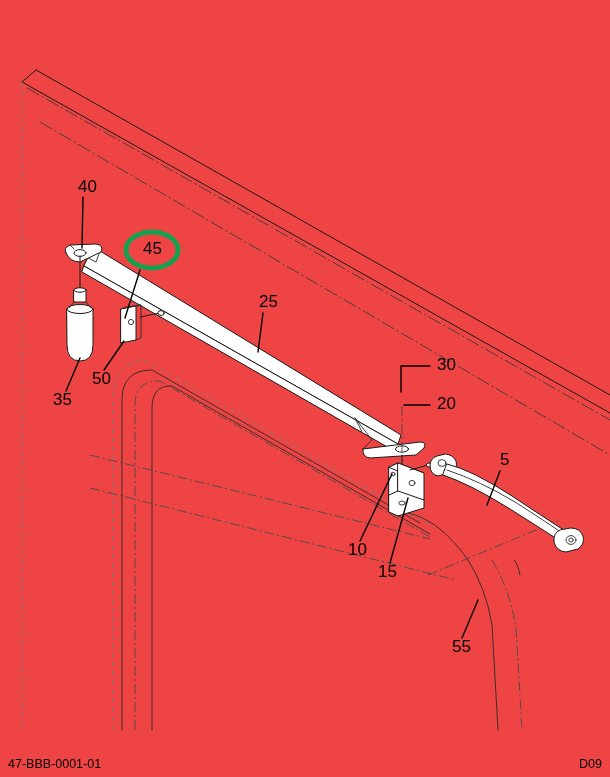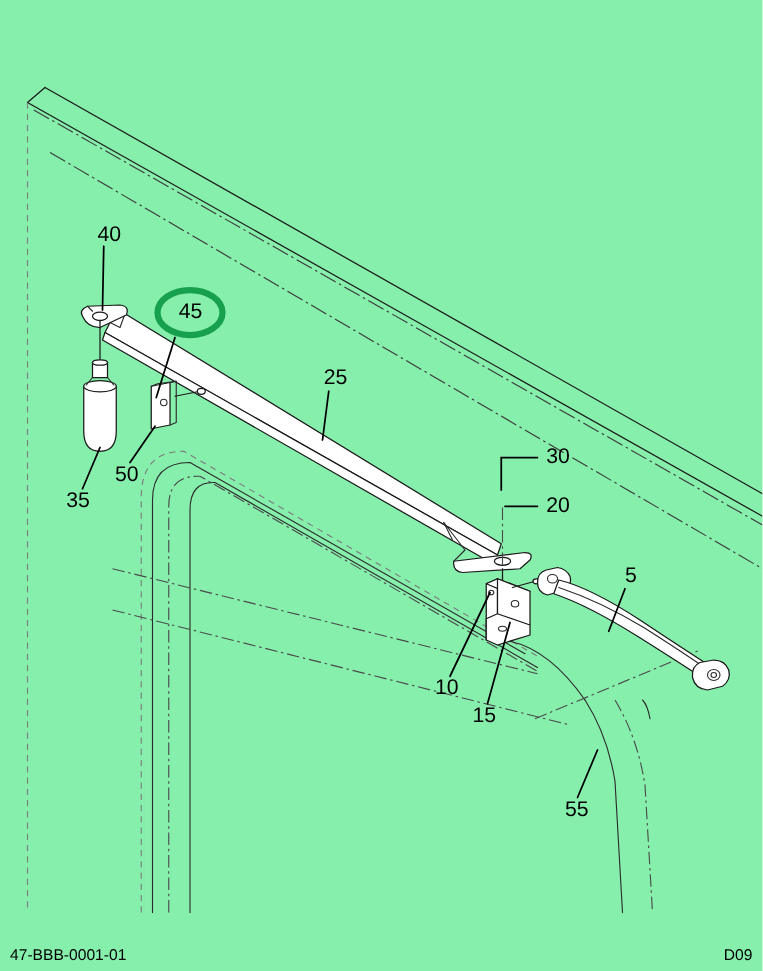--- a/index.html
+++ b/index.html
@@ -9,21 +9,21 @@
     background: #ffffff;
   }
   body {
     font-family: "Liberation Sans", sans-serif;
     color: #000000;
   }
   #page {
     position: relative;
     width: 610px;
     height: 777px;
-    background: #86efac;
+    background: #ef4444;
     overflow: hidden;
   }
   #diagram-svg {
     position: absolute;
     left: 0;
     top: 0;
     width: 610px;
     height: 777px;
     display: block;
   }

